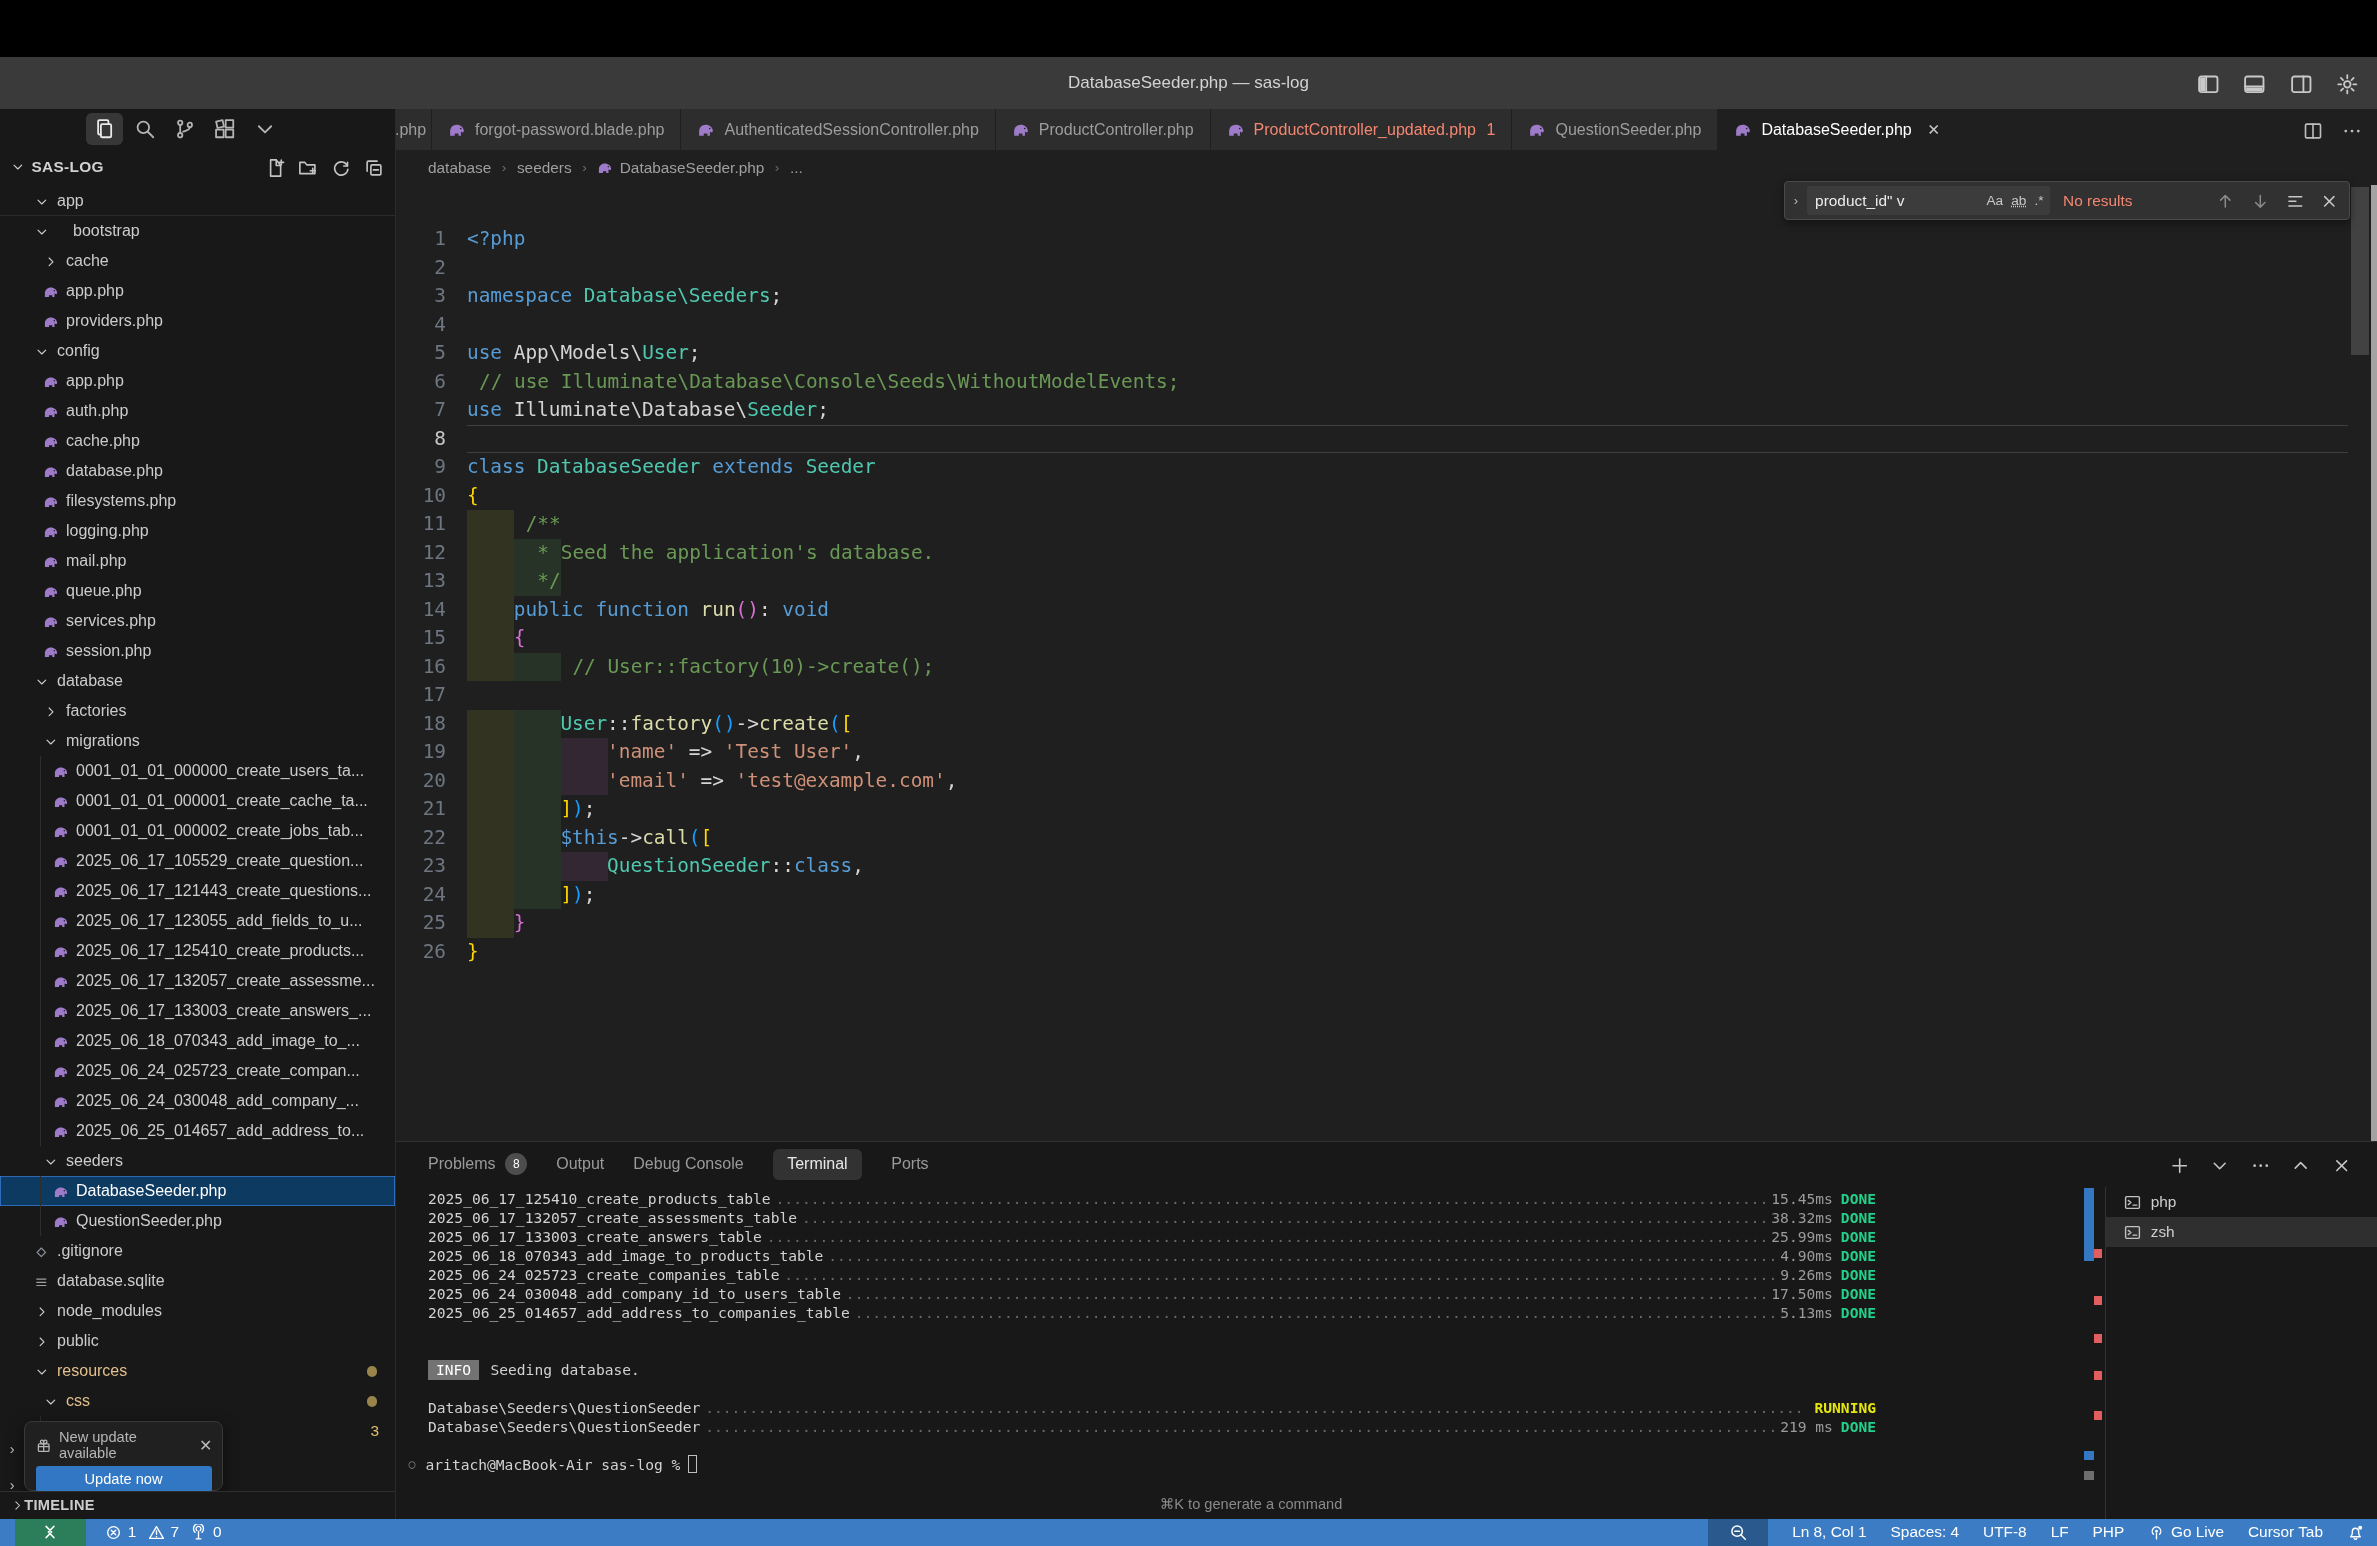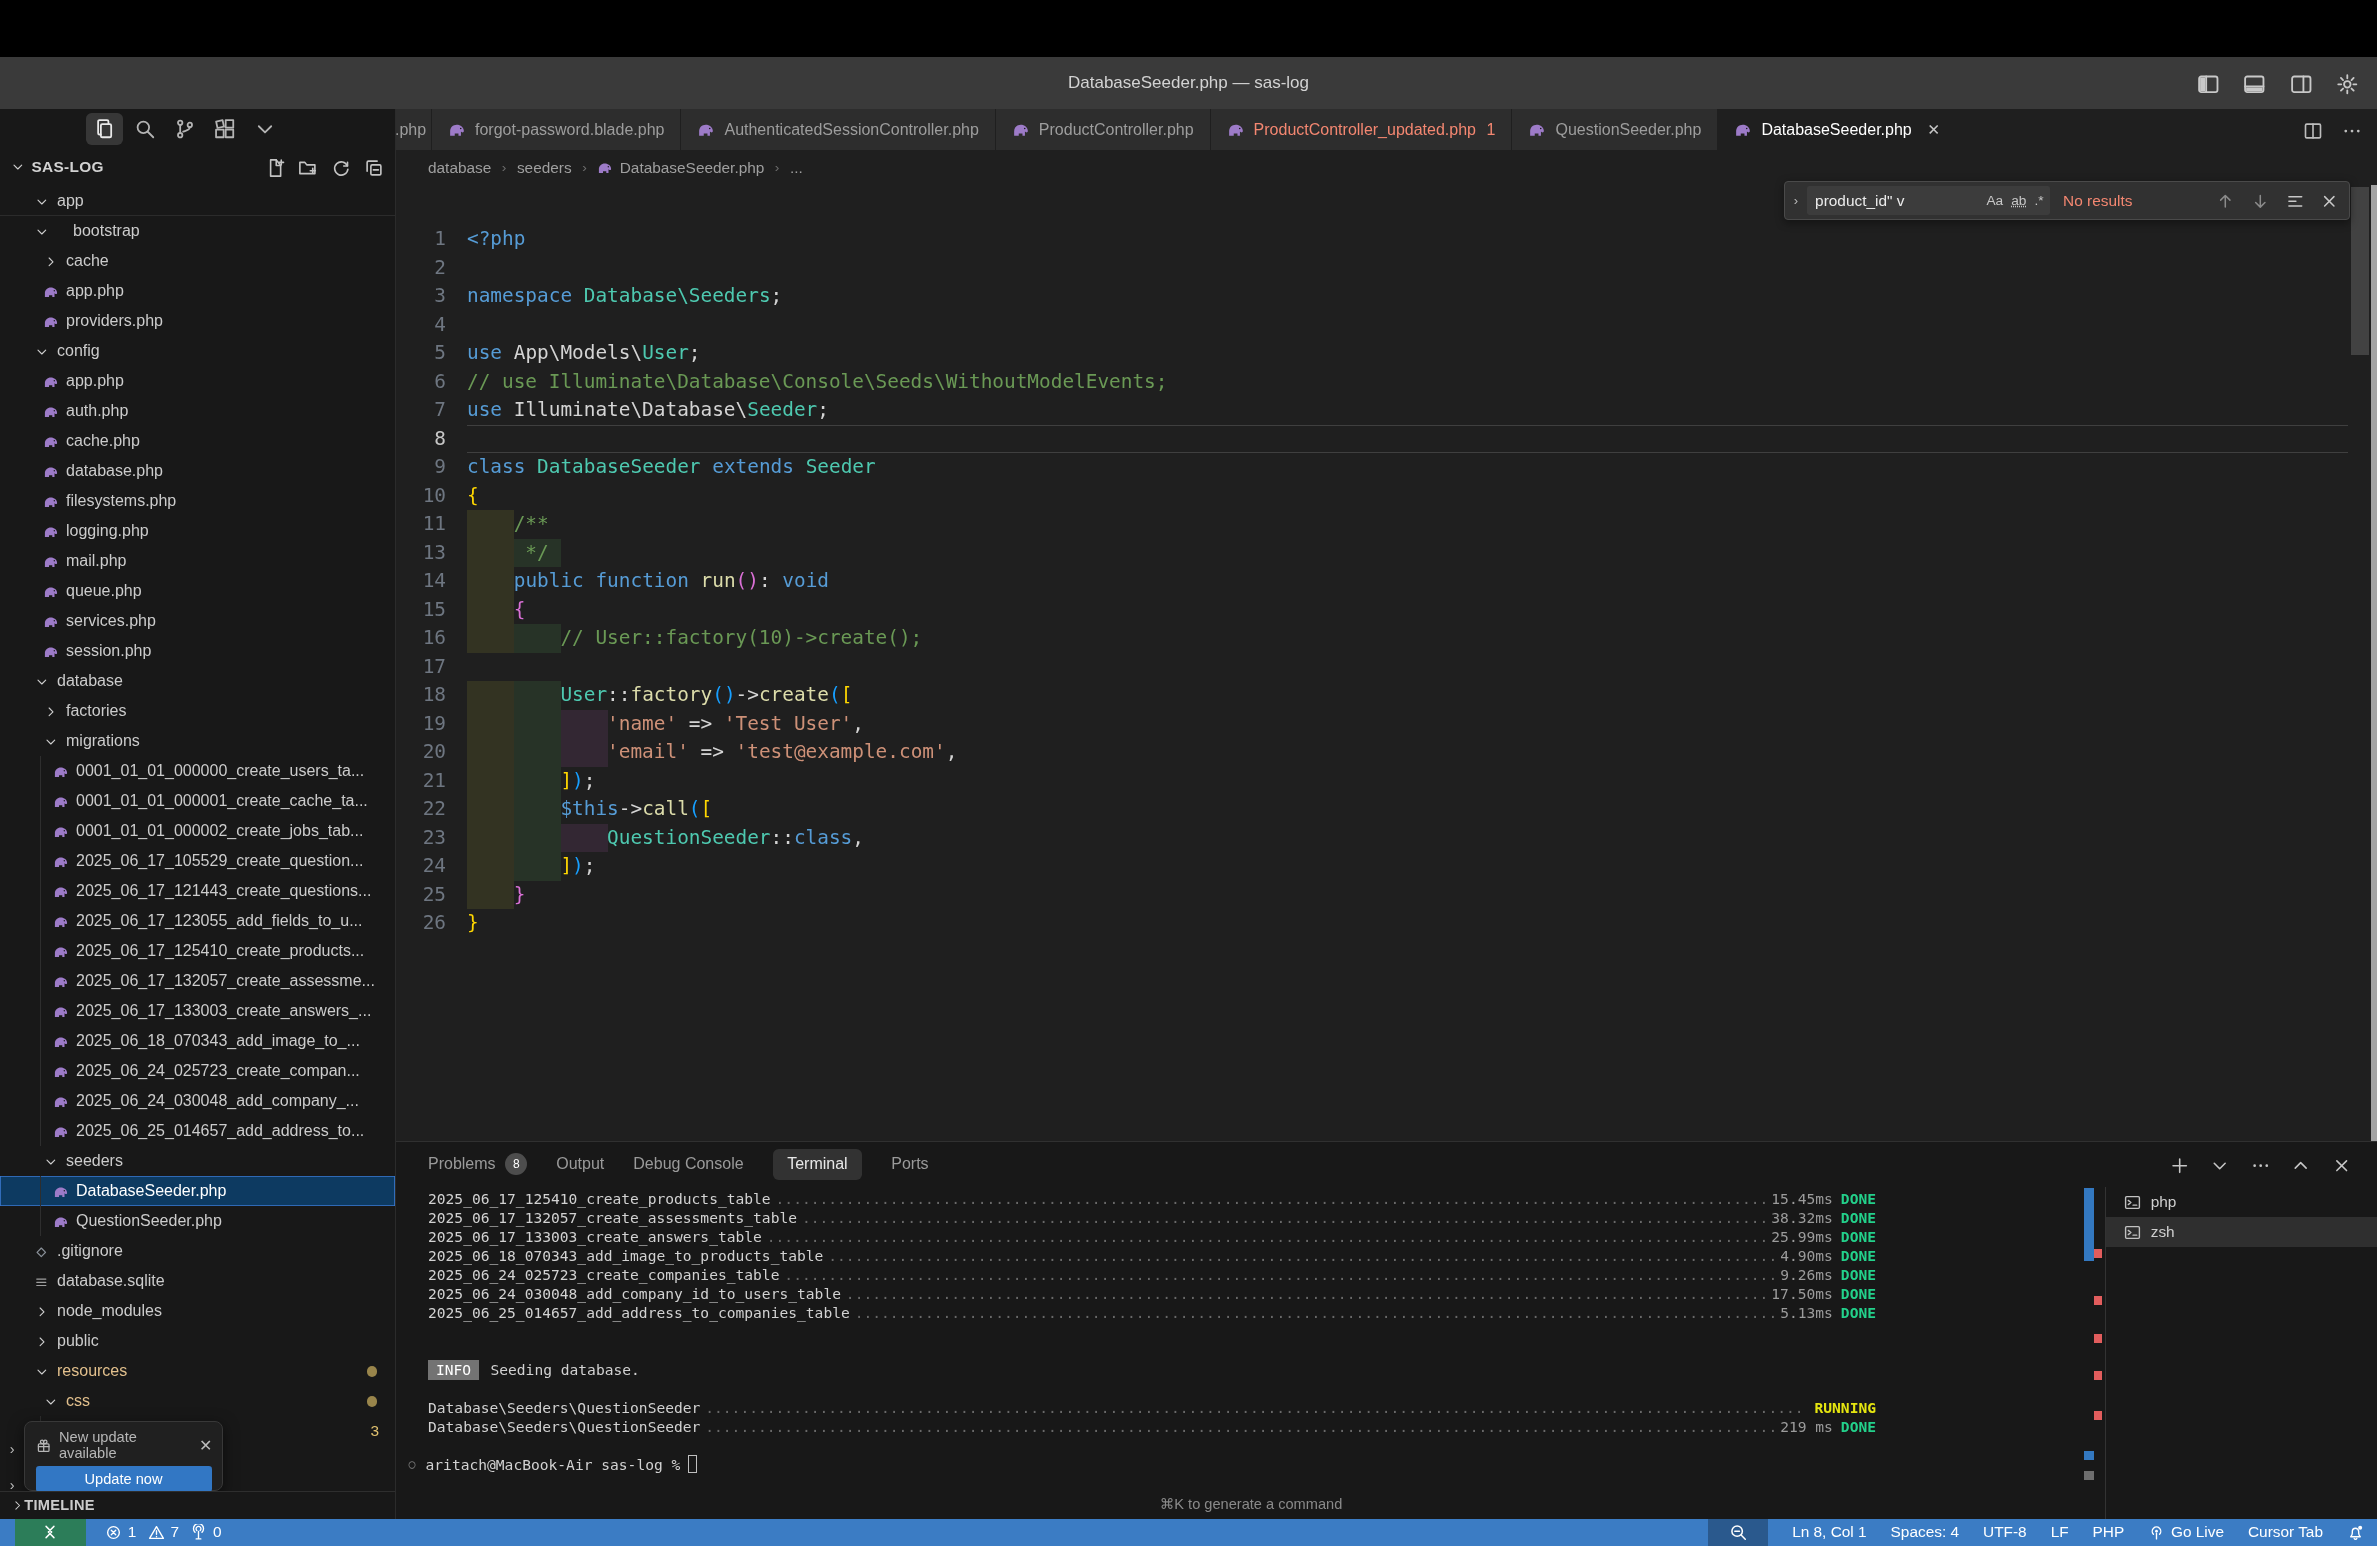--- a/index.html
+++ b/index.html
@@ -61,21 +61,21 @@
   .breadcrumbs { position:absolute; top:41px; left:0; right:0; height:35px; display:flex; align-items:center; padding-left:32px; gap:10.5px; color:#9f9f9f; font-size:15.4px; background:#1f1f1f; }
   .breadcrumbs .sep { color:#6e6e6e; font-size:13.7px; }
   .breadcrumbs .el { font-size:16px; }
 
   .editor { position:absolute; top:76px; left:0; right:0; bottom:378px; background:#1f1f1f; overflow:hidden; }
   .code { position:absolute; top:40px; left:0; right:0; font-family:"DejaVu Sans Mono", monospace; font-size:19.4px; }
   .cl { position:relative; height:28.5px; line-height:28.5px; white-space:pre; }
   .ln { position:absolute; left:0; width:50px; text-align:right; color:#6e7681; }
   .ln.cur { color:#c6c6c6; }
   .lc { position:absolute; left:71px; }
-  .tok-k { color:#569cd6; } .tok-c { color:#4ec9b0; } .tok-m { color:#6a9955; }
+  .tok-k { color:#569cd6; } .tok-c { color:#4ec9b0; } .tok-m { color:#6a9955;margin-left:12px; }
   .tok-s { color:#ce9178; } .tok-f { color:#dcdcaa; } .tok-p { color:#d4d4d4; }
   .tok-g1 { color:#ffd700; } .tok-g2 { color:#da70d6; } .tok-g3 { color:#179fff; }
   .band { position:absolute; top:0; bottom:0; width:47px; }
   .band.l1 { background:rgba(255,255,64,.09); }
   .band.l2 { background:rgba(127,255,127,.09); }
   .band.l3 { background:rgba(255,127,255,.09); }
   .curline { position:absolute; left:71px; right:29px; top:0; bottom:0; border-top:0.8px solid #3f3f3f; border-bottom:0.8px solid #3f3f3f; }
   .ed-scroll { position:absolute; right:8px; top:1.6px; width:18px; height:168px; background:#424242; }
   .ed-strip { position:absolute; right:0; top:0; bottom:0; width:5.7px; background:#a3a3a3; }
 
@@ -629,20 +629,21 @@
             <div class="cl"><span class="ln">2</span><span class="lc"></span></div>
             <div class="cl"><span class="ln">3</span><span class="lc"><span class="tok-k">namespace</span><span class="tok-p"> </span><span class="tok-c">Database\Seeders</span><span class="tok-p">;</span></span></div>
             <div class="cl"><span class="ln">4</span><span class="lc"></span></div>
             <div class="cl"><span class="ln">5</span><span class="lc"><span class="tok-k">use</span><span class="tok-p"> App\Models\</span><span class="tok-c">User</span><span class="tok-p">;</span></span></div>
             <div class="cl"><span class="ln">6</span><span class="lc"><span class="tok-m">// use Illuminate\Database\Console\Seeds\WithoutModelEvents;</span></span></div>
             <div class="cl"><span class="ln">7</span><span class="lc"><span class="tok-k">use</span><span class="tok-p"> Illuminate\Database\</span><span class="tok-c">Seeder</span><span class="tok-p">;</span></span></div>
             <div class="cl"><div class="curline"></div><span class="ln cur">8</span><span class="lc"></span></div>
             <div class="cl"><span class="ln">9</span><span class="lc"><span class="tok-k">class</span><span class="tok-p"> </span><span class="tok-c">DatabaseSeeder</span><span class="tok-p"> </span><span class="tok-k">extends</span><span class="tok-p"> </span><span class="tok-c">Seeder</span></span></div>
             <div class="cl"><span class="ln">10</span><span class="lc"><span class="tok-g1">{</span></span></div>
             <div class="cl"><div class="band l1" style="left:71px"></div><span class="ln">11</span><span class="lc"><span class="tok-m">    /**</span></span></div>
+            <div class="cl"><div class="band l1" style="left:71px"></div><div class="band l2" style="left:118px"></div><span class="ln">12</span><span class="lc"><span class="tok-m">     * Seed the application's database.</span></span></div>
             <div class="cl"><div class="band l1" style="left:71px"></div><div class="band l2" style="left:118px"></div><span class="ln">13</span><span class="lc"><span class="tok-m">     */</span></span></div>
             <div class="cl"><div class="band l1" style="left:71px"></div><span class="ln">14</span><span class="lc"><span class="tok-p">    </span><span class="tok-k">public</span><span class="tok-p"> </span><span class="tok-k">function</span><span class="tok-p"> </span><span class="tok-f">run</span><span class="tok-g2">()</span><span class="tok-p">: </span><span class="tok-k">void</span></span></div>
             <div class="cl"><div class="band l1" style="left:71px"></div><span class="ln">15</span><span class="lc"><span class="tok-p">    </span><span class="tok-g2">{</span></span></div>
             <div class="cl"><div class="band l1" style="left:71px"></div><div class="band l2" style="left:118px"></div><span class="ln">16</span><span class="lc"><span class="tok-m">        // User::factory(10)-&gt;create();</span></span></div>
             <div class="cl"><span class="ln">17</span><span class="lc"></span></div>
             <div class="cl"><div class="band l1" style="left:71px"></div><div class="band l2" style="left:118px"></div><span class="ln">18</span><span class="lc"><span class="tok-p">        </span><span class="tok-c">User</span><span class="tok-p">::</span><span class="tok-f">factory</span><span class="tok-g3">()</span><span class="tok-p">-&gt;</span><span class="tok-f">create</span><span class="tok-g3">(</span><span class="tok-g1">[</span></span></div>
             <div class="cl"><div class="band l1" style="left:71px"></div><div class="band l2" style="left:118px"></div><div class="band l3" style="left:165px"></div><span class="ln">19</span><span class="lc"><span class="tok-p">            </span><span class="tok-s">'name'</span><span class="tok-p"> =&gt; </span><span class="tok-s">'Test User'</span><span class="tok-p">,</span></span></div>
             <div class="cl"><div class="band l1" style="left:71px"></div><div class="band l2" style="left:118px"></div><div class="band l3" style="left:165px"></div><span class="ln">20</span><span class="lc"><span class="tok-p">            </span><span class="tok-s">'email'</span><span class="tok-p"> =&gt; </span><span class="tok-s">'test@example.com'</span><span class="tok-p">,</span></span></div>
             <div class="cl"><div class="band l1" style="left:71px"></div><div class="band l2" style="left:118px"></div><span class="ln">21</span><span class="lc"><span class="tok-p">        </span><span class="tok-g1">]</span><span class="tok-g3">)</span><span class="tok-p">;</span></span></div>
             <div class="cl"><div class="band l1" style="left:71px"></div><div class="band l2" style="left:118px"></div><span class="ln">22</span><span class="lc"><span class="tok-p">        </span><span class="tok-k">$this</span><span class="tok-p">-&gt;</span><span class="tok-f">call</span><span class="tok-g3">(</span><span class="tok-g1">[</span></span></div>

